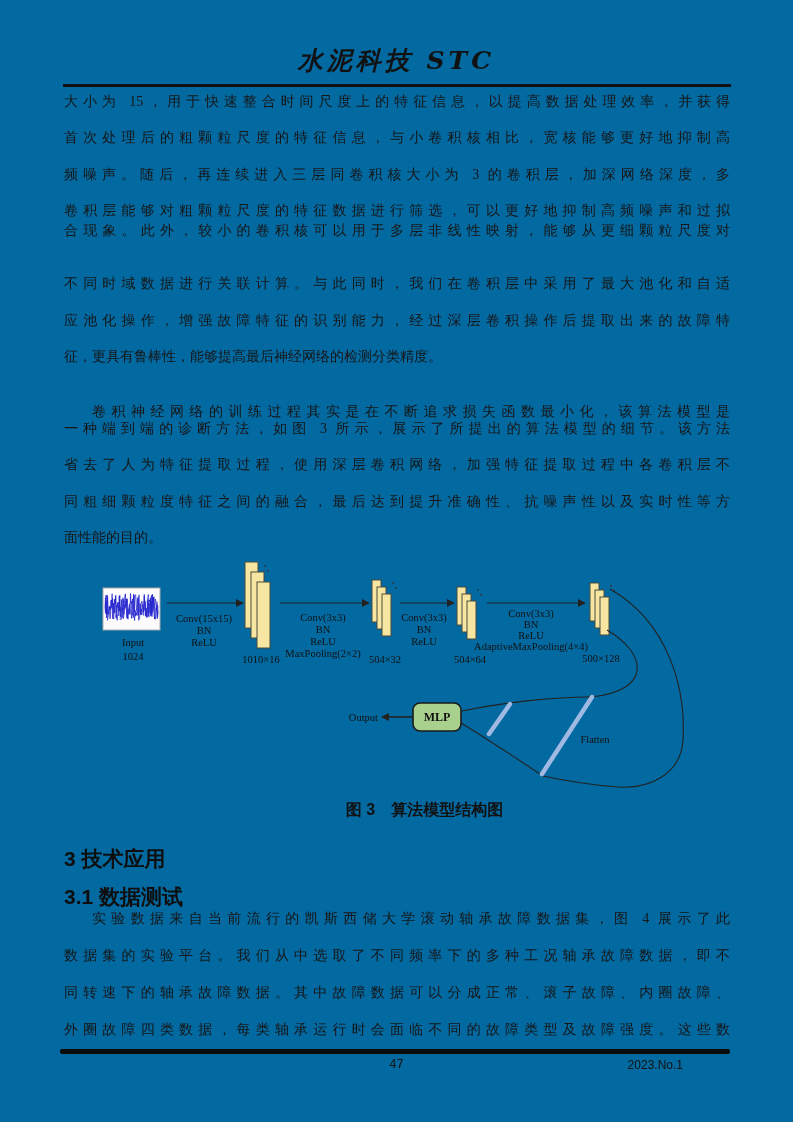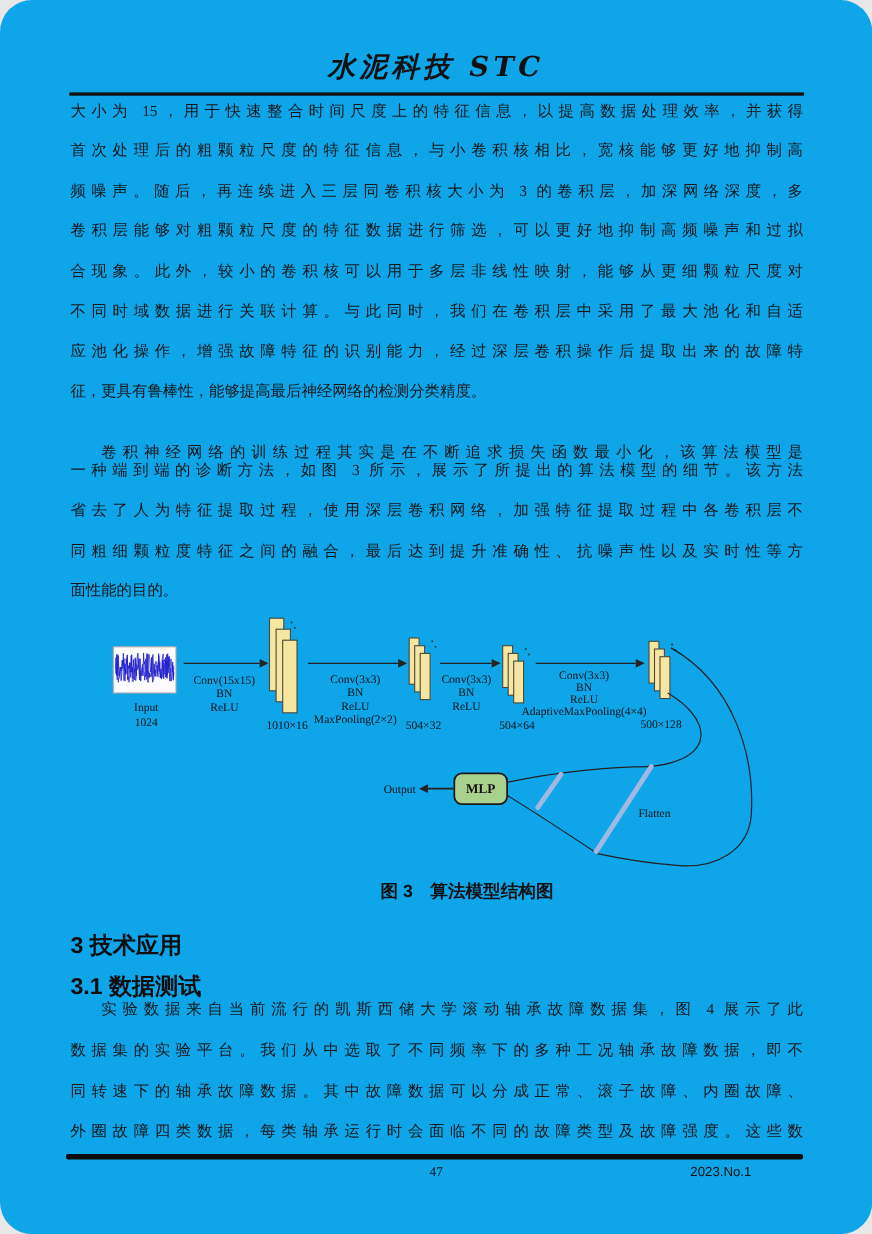--- a/index.html
+++ b/index.html
@@ -1,19 +1,19 @@
 <!DOCTYPE html>
 <html><head>
 <meta charset="utf-8">
 <style>
   html,body{margin:0;padding:0;background:#e8e8e8;}
   .page{
     position:relative; width:793px; height:1122px; margin:0 auto;
-    background:#0ea5e9; overflow:hidden;
-    font-family:"Liberation Serif","DejaVu Serif",serif; color:#151515;border-radius:29px;
+    background:#0369a1; overflow:hidden;
+    font-family:"Liberation Serif","DejaVu Serif",serif; color:#151515;
   }
   .journal-title{
     position:absolute; left:0; top:44px; width:793px; text-align:center;
     font-family:"DejaVu Serif","Liberation Serif",serif;
     font-style:italic; font-weight:bold; font-size:25px; letter-spacing:4px; color:#111;
   }
   .header-rule{position:absolute; left:63px; top:84px; width:668px; height:3px; background:#111;}
   .footer-rule{position:absolute; left:60px; top:1049px; width:670px; height:5px; background:#0a0a0a; border-radius:2px;}
   .bodyline{
     position:absolute; left:64px; width:666px; height:24px; line-height:24px;
@@ -25,21 +25,21 @@
     position:absolute; left:64px; font-family:"Liberation Sans","DejaVu Sans",sans-serif;
     font-weight:bold; color:#0e0e0e; white-space:nowrap;margin-top:16px;
   }
   .fig-caption{
     position:absolute; left:0; top:800px; width:793px; text-align:center;
     font-family:"Liberation Sans","DejaVu Sans",sans-serif; font-weight:bold;
     font-size:16px; color:#111;margin-left:28px;
   }
   .pagenum{
     position:absolute; left:0; top:1058px; width:793px; text-align:center;
-    font-family:Liberation Serif, serif; font-size:12px; color:#111;
+    font-family:Liberation Mono, monospace; font-size:12px; color:#111;
   }
   .issue{
     position:absolute; top:1058px; right:110px;
     font-family:"Liberation Sans","DejaVu Sans",sans-serif; font-size:12px; color:#111;
   }
   svg.figure{position:absolute; left:0; top:552px;}
   svg.figure text{
     font-family:"Liberation Serif","DejaVu Serif",serif; font-size:10.5px; fill:#111;
   }
   svg.figure text.mlp{font-size:12px; font-weight:bold;}
@@ -49,21 +49,21 @@
 
 <div class="page">
 
   <div class="journal-title">水泥科技 STC</div>
   <div class="header-rule"></div>
 
   <div class="bodyline" style="top:90px">大小为 15，用于快速整合时间尺度上的特征信息，以提高数据处理效率，并获得</div>
   <div class="bodyline" style="top:126px">首次处理后的粗颗粒尺度的特征信息，与小卷积核相比，宽核能够更好地抑制高</div>
   <div class="bodyline" style="top:163px">频噪声。随后，再连续进入三层同卷积核大小为 3 的卷积层，加深网络深度，多</div>
   <div class="bodyline" style="top:199px">卷积层能够对粗颗粒尺度的特征数据进行筛选，可以更好地抑制高频噪声和过拟</div>
-  <div class="bodyline" style="top:236px">合现象。此外，较小的卷积核可以用于多层非线性映射，能够从更细颗粒尺度对</div>
+  <div class="bodyline" style="top:219px">合现象。此外，较小的卷积核可以用于多层非线性映射，能够从更细颗粒尺度对</div>
   <div class="bodyline" style="top:272px">不同时域数据进行关联计算。与此同时，我们在卷积层中采用了最大池化和自适</div>
   <div class="bodyline lastline" style="top:345px">征，更具有鲁棒性，能够提高最后神经网络的检测分类精度。</div>
   <div class="bodyline" style="top:309px">应池化操作，增强故障特征的识别能力，经过深层卷积操作后提取出来的故障特</div>
 
   <div class="bodyline indent" style="top:400px">卷积神经网络的训练过程其实是在不断追求损失函数最小化，该算法模型是</div>
   <div class="bodyline" style="top:417px">一种端到端的诊断方法，如图 3 所示，展示了所提出的算法模型的细节。该方法</div>
   <div class="bodyline" style="top:453px">省去了人为特征提取过程，使用深层卷积网络，加强特征提取过程中各卷积层不</div>
   <div class="bodyline" style="top:490px">同粗细颗粒度特征之间的融合，最后达到提升准确性、抗噪声性以及实时性等方</div>
   <div class="bodyline lastline" style="top:526px">面性能的目的。</div>
 

